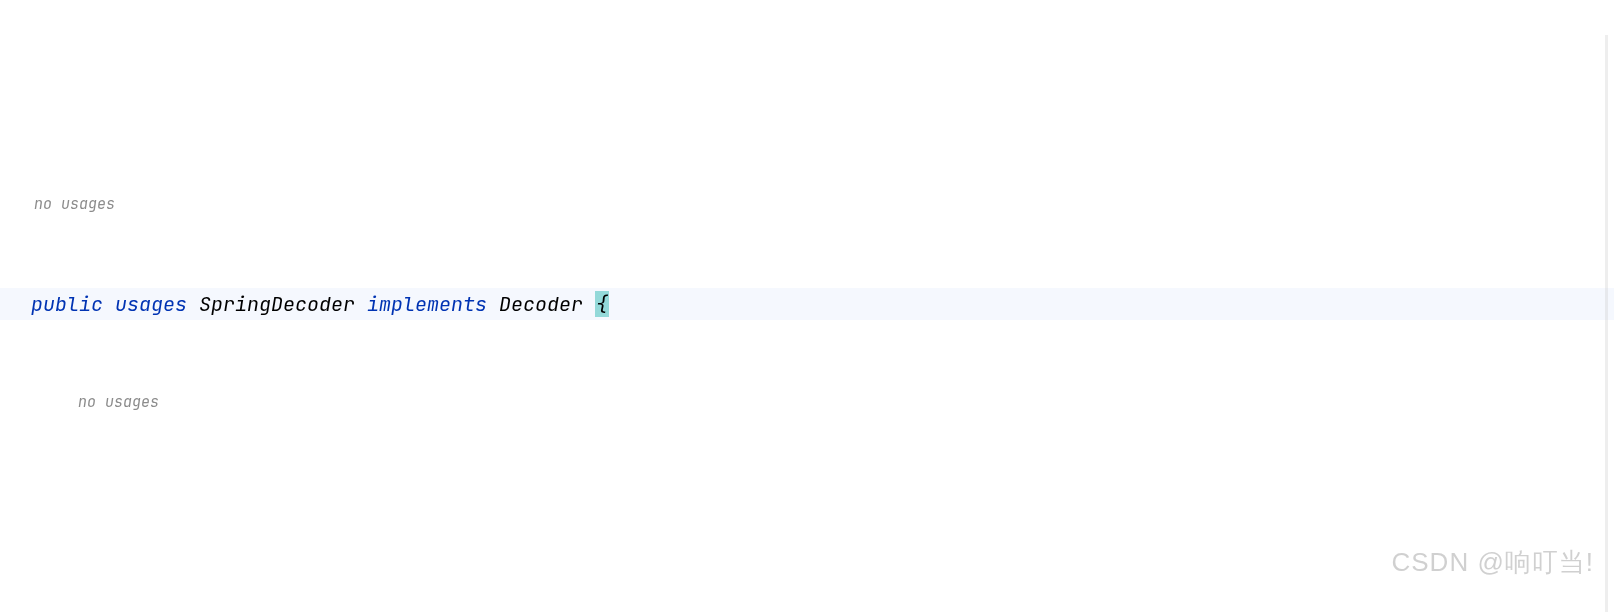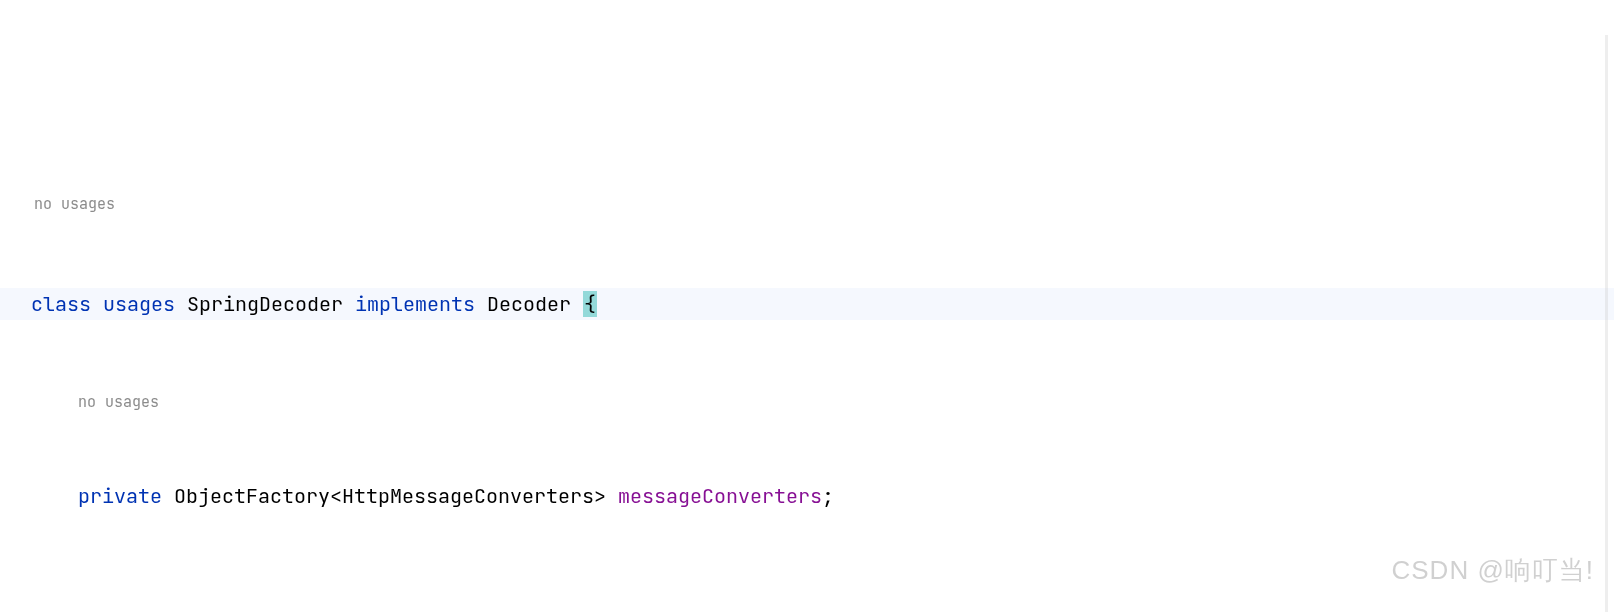--- a/index.html
+++ b/index.html
@@ -12,20 +12,21 @@
       line-height: 1.6;
       overflow-x: hidden;
     }
     .editor {
       padding-left: 32px;
       position: relative;
     }
     .line {
       position: relative;
       min-height: 32px;
+      font-style: italic;
     }
     .keyword { color: #0033B3; }
     .field { color: #871094; }
     .usage-hint { 
       color: #8C8C8C; 
       font-size: 15px;
       font-weight: normal;
     }
     .highlighted-line {
       background: #F5F8FE;
@@ -33,21 +34,21 @@
       padding-left: 1px;
       margin-right: -2000px;
     }
     .brace-match {
       background: #93D9D9;
       padding: 0 1px;
     }
     .watermark {
       position: fixed;
       right: 20px;
-      bottom: 20px;
+      bottom: 28px;
       font-size: 26px;
       color: rgba(120, 120, 120, 0.35);
       font-family: sans-serif;
       font-weight: normal;
       letter-spacing: 1px;
     }
     .indent1 { padding-left: 46px; }
     .right-edge {
       position: fixed;
       right: 6px;
@@ -64,25 +65,24 @@
   </style>
 </head>
 <body>
 
 
 
 <div class="editor">
 
 <div class="line top-usage"><span>no usages</span></div>
 
-<div class="line highlighted-line" style="padding-left:31px;"><span class="keyword">class</span> <span class="keyword">usages</span> <span>SpringDecoder</span> <span class="keyword">implements</span> <span>Decoder</span> <span class="brace-match">{</span></div>
+<div class="line highlighted-line" style="padding-left:31px;"><span class="keyword">public</span> <span class="keyword">usages</span> <span>SpringDecoder</span> <span class="keyword">implements</span> <span>Decoder</span> <span class="brace-match">{</span></div>
 
 <div class="line indent1"><span class="usage-hint">no usages</span></div>
 
-<div class="line indent1"><span class="keyword">private</span> <span>ObjectFactory</span>&lt;<span>HttpMessageConverters</span>&gt; <span class="field">messageConverters</span>;</div>
 
 <div class="line">&nbsp;</div>
 
 
 
 
 
 
 
 

